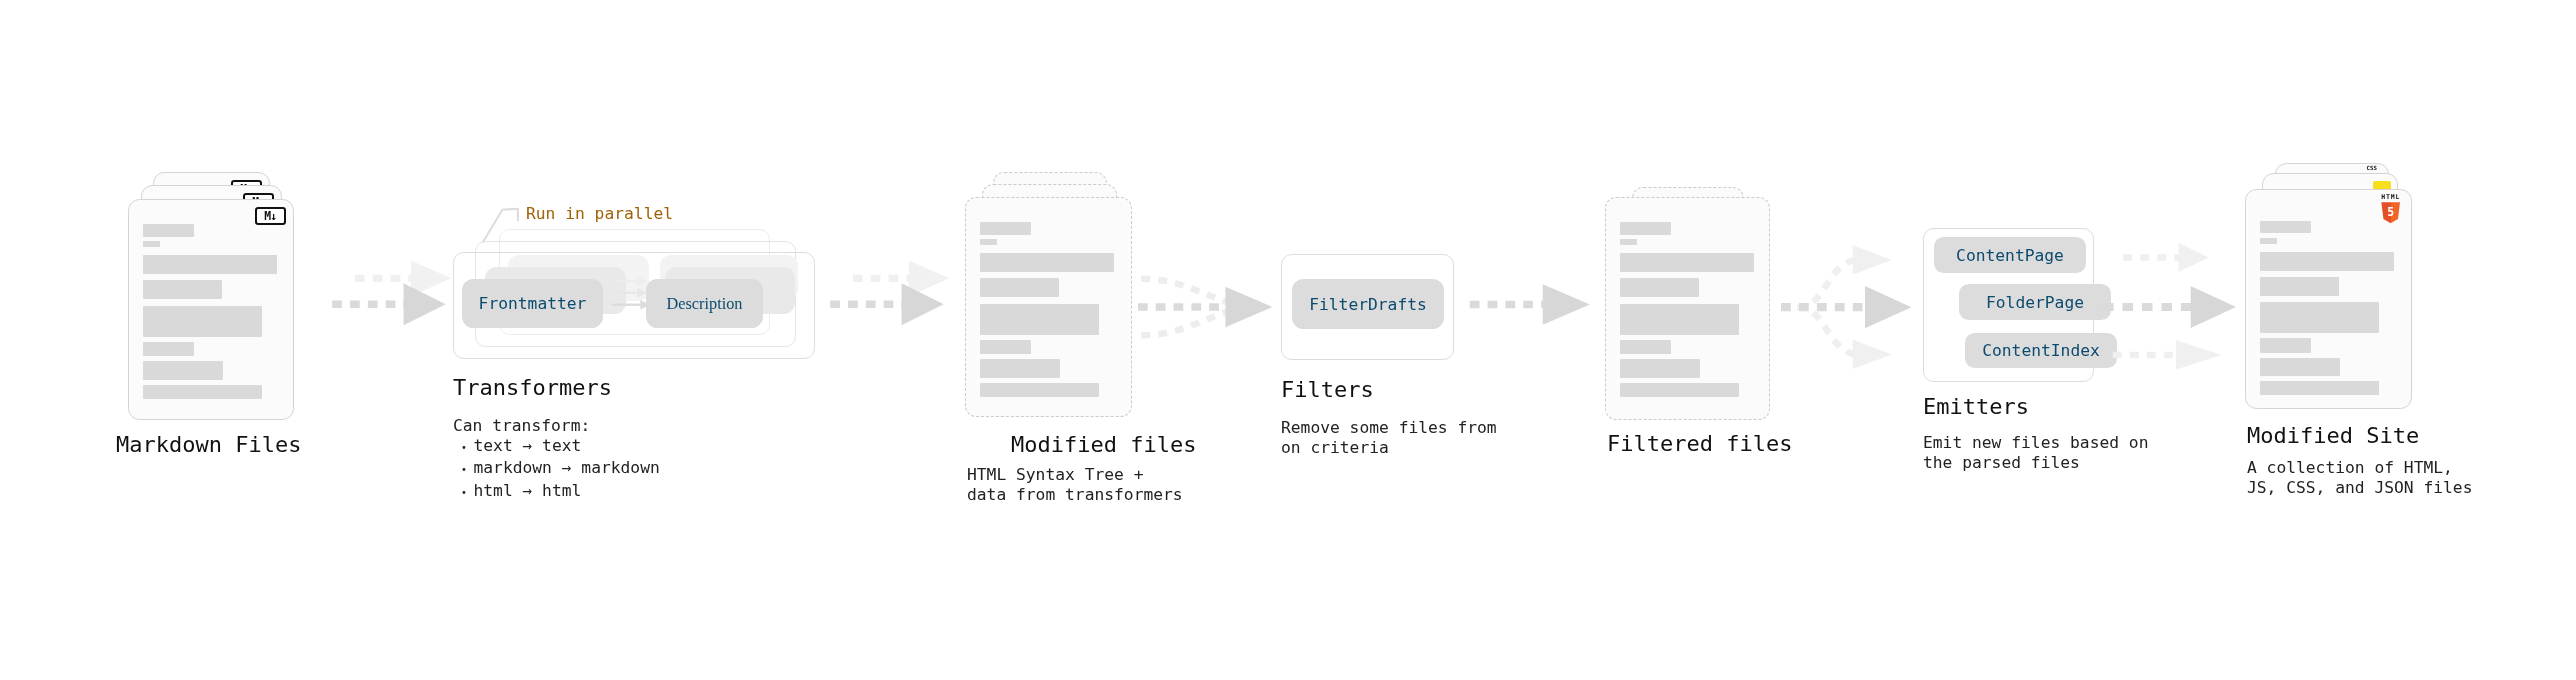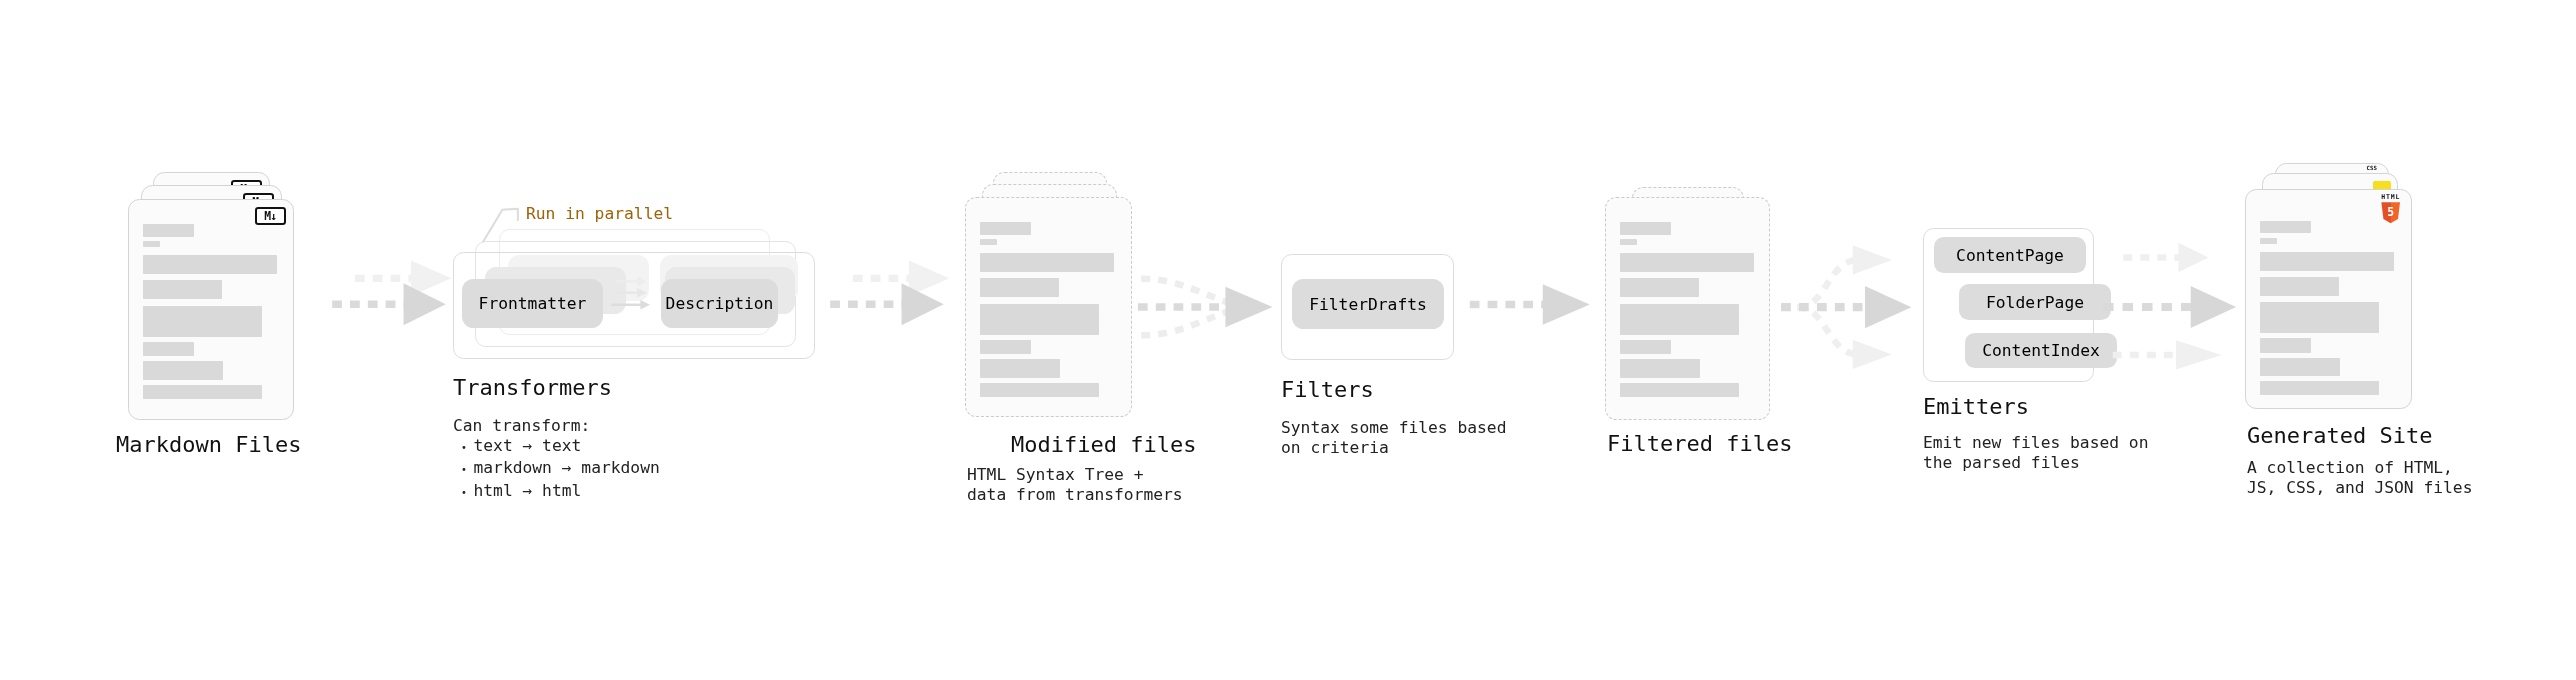--- a/index.html
+++ b/index.html
@@ -10,21 +10,21 @@
   .card{position:absolute;background:#fbfbfb;border:1.6px solid #d4d4d4;border-radius:11.4px;box-sizing:border-box;}
   .card.dashed{border:1.6px dashed #cbcbcb;}
   .bars{position:absolute;left:14px;top:24.4px;}
   .bar{background:#d9d9d9;border-radius:0.8px;}
   
   .obox{position:absolute;background:#ffffff;border:1.6px solid #dcdcdc;border-radius:10.6px;box-sizing:border-box;}
   .obox.ghost1{border-color:#e3e3e3;background:transparent;}
   .obox.ghost2{border-color:#ececec;background:transparent;}
   
   .pill{position:absolute;background:#dcdcdc;border-radius:11.4px;display:flex;align-items:center;justify-content:center;
-        font-size:16.3px;color:#000000;white-space:nowrap;}
+        font-size:16.3px;color:#0c4a6e;white-space:nowrap;}
   .pill.ghost1{background:#e9e9e9;}
   .pill.ghost2{background:#f3f3f3;}
   
   .title{position:absolute;font-size:22px;font-weight:normal;color:#111;white-space:nowrap;}
   .desc{position:absolute;font-size:16.3px;line-height:20.3px;color:#222;white-space:pre-line;}
   .note{position:absolute;font-size:16.3px;color:#a16207;white-space:nowrap;}
   .bullet-row{display:flex;align-items:baseline;font-size:16.3px;line-height:20.3px;color:#222;white-space:nowrap;}
   .bullet-dot{font-size:9.8px;margin:0 6.5px 0 8.1px;color:#222;}
   
   .md-badge{position:absolute;top:7.3px;right:7.3px;width:31px;height:18px;border:2.4px solid #111;border-radius:3.3px;
@@ -87,21 +87,21 @@
       <polyline points="34,58 58,18 77,17 77,32" fill="none" stroke="#dcdcdc" stroke-width="2.5"></polyline>
     </svg>
     <div class="note" style="left:526px;top:204px;">Run in parallel</div>
 
     <div class="pill ghost2" style="left:508px;top:255px;width:141px;height:46px;"></div>
     <div class="pill ghost2" style="left:660px;top:255px;width:138px;height:46px;"></div>
     <div class="pill ghost1" style="left:485px;top:267px;width:141px;height:47px;"></div>
     <div class="pill ghost1" style="left:665px;top:267px;width:130px;height:47px;"></div>
 
     <div class="pill" style="left:462px;top:279px;width:141px;height:49px;">Frontmatter</div>
-    <div class="pill" style="left:661px;top:279px;width:117px;height:49px;">Description</div>
+    <div class="pill" style="left:646px;top:279px;width:117px;height:49px;font-family:Liberation Serif, serif;">Description</div>
 
     <svg style="left:608px;top:275px;" width="47" height="37" viewBox="0 0 58 46">
       <line x1="10" y1="8" x2="38" y2="8" stroke="#ededed" stroke-width="3"></line>
         <polygon points="36,2 48,8 36,14" fill="#ededed"></polygon>
       <line x1="8" y1="22" x2="38" y2="22" stroke="#e7e7e7" stroke-width="3"></line>
         <polygon points="36,16 48,22 36,28" fill="#e7e7e7"></polygon>
       <line x1="4" y1="37" x2="42" y2="37" stroke="#dcdcdc" stroke-width="3"></line>
         <polygon points="40,31 52,37 40,43" fill="#dcdcdc"></polygon>
     </svg>
 
@@ -154,21 +154,21 @@
     <path d="M6,23 C50,23 76,40 112,52" fill="none" stroke="#ededed" stroke-width="8" stroke-dasharray="11 10"></path>
     <path d="M6,93 C50,93 76,76 112,64" fill="none" stroke="#ededed" stroke-width="8" stroke-dasharray="11 10"></path>
     <line x1="2" y1="58" x2="112" y2="58" stroke="#dadada" stroke-width="9" stroke-dasharray="12 10"></line>
     <polygon points="110,33 168,58 110,83" fill="#d7d7d7"></polygon>
   </svg>
 
   <div>
     <div class="obox" style="left:1281px;top:254px;width:173px;height:106px;"></div>
     <div class="pill" style="left:1292px;top:279px;width:152px;height:50px;">FilterDrafts</div>
     <div class="title" style="left:1281px;top:377px;">Filters</div>
-    <div class="desc" style="left:1281px;top:418px;">Syntax some files based
+    <div class="desc" style="left:1281px;top:418px;">Remove some files from
 on criteria</div>
   </div>
 
   <svg style="left:1468px;top:268px;" width="126" height="73" viewBox="0 0 155 90">
     <line x1="2" y1="45" x2="95" y2="45" stroke="#dadada" stroke-width="9" stroke-dasharray="12 10"></line>
     <polygon points="92,20 150,45 92,70" fill="#d7d7d7"></polygon>
   </svg>
 
   <div>
     <div class="card dashed" style="left:1632px;top:187px;width:112px;height:223px;"></div>
@@ -238,19 +238,19 @@
         <div class="bar" style="width:51px;height:12.2px;margin-bottom:4.9px;"></div>
         <div class="bar" style="width:17px;height:5.7px;margin-bottom:8.1px;"></div>
         <div class="bar" style="width:134px;height:18.7px;margin-bottom:6.5px;"></div>
         <div class="bar" style="width:79px;height:18.7px;margin-bottom:6.5px;"></div>
         <div class="bar" style="width:119px;height:31px;margin-bottom:4.9px;"></div>
         <div class="bar" style="width:51px;height:14.6px;margin-bottom:4.9px;"></div>
         <div class="bar" style="width:80px;height:18.7px;margin-bottom:4.9px;"></div>
         <div class="bar" style="width:119px;height:14px;"></div>
       </div>
     </div>
-    <div class="title" style="left:2247px;top:423px;">Generated Site</div>
+    <div class="title" style="left:2247px;top:423px;">Modified Site</div>
     <div class="desc" style="left:2247px;top:458px;">A collection of HTML,
 JS, CSS, and JSON files</div>
   </div>
 
 </div>
 
 
 </body></html>

